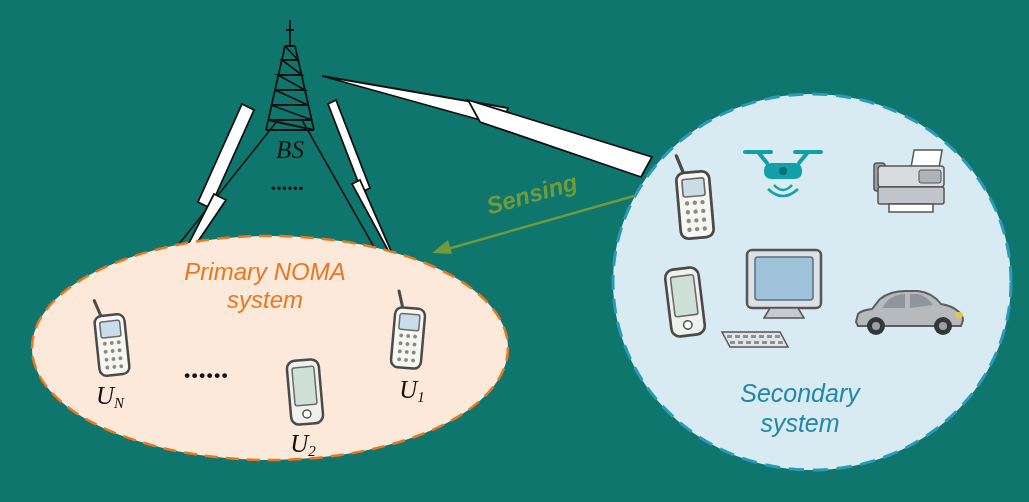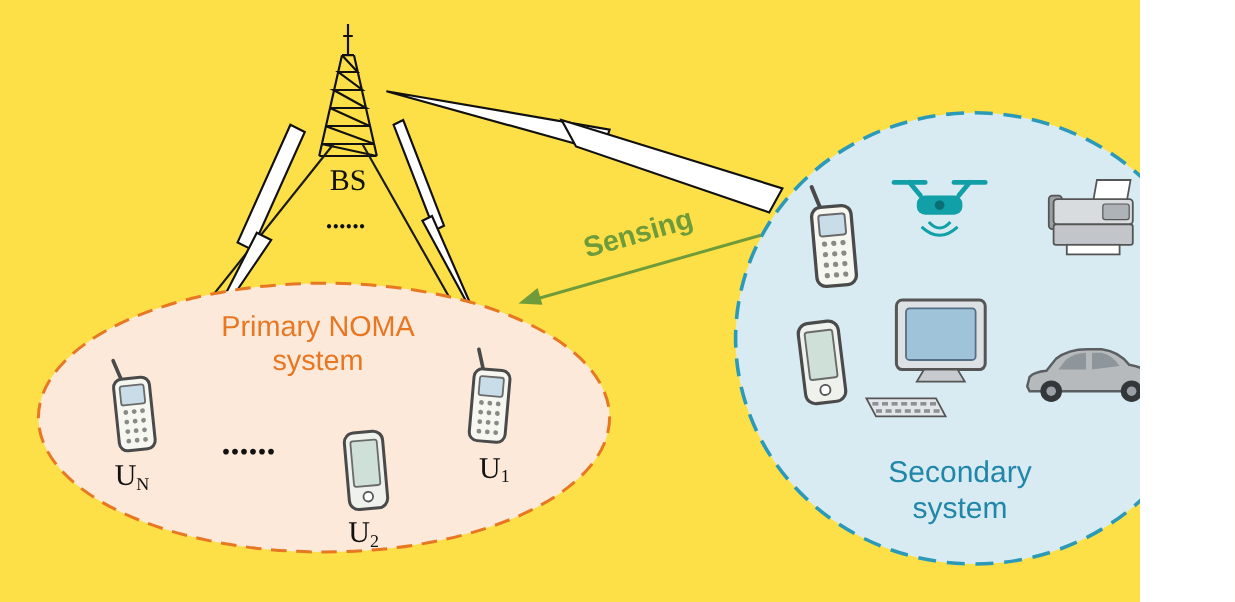--- a/index.html
+++ b/index.html
@@ -1,22 +1,23 @@
 <!DOCTYPE html>
 <html><head>
 <meta charset="utf-8">
 <style>
   html, body { margin: 0; padding: 0; background: #ffffff; }
   .stage {
     position: relative;
-    width: 950px;
+    width: 1029px;
     height: 502px;
-    background: #fde047;
+    background: #0f766e;
     overflow: hidden;
     font-family: "Liberation Sans", sans-serif;
+    font-style: italic;
   }
   svg { display: block; }
   .serif { font-family: "Liberation Serif", serif; }
   .sans  { font-family: "Liberation Sans", sans-serif; }
   .bold  { font-weight: bold; }
 </style>
 </head>
 <body>
 
 <div class="stage">

